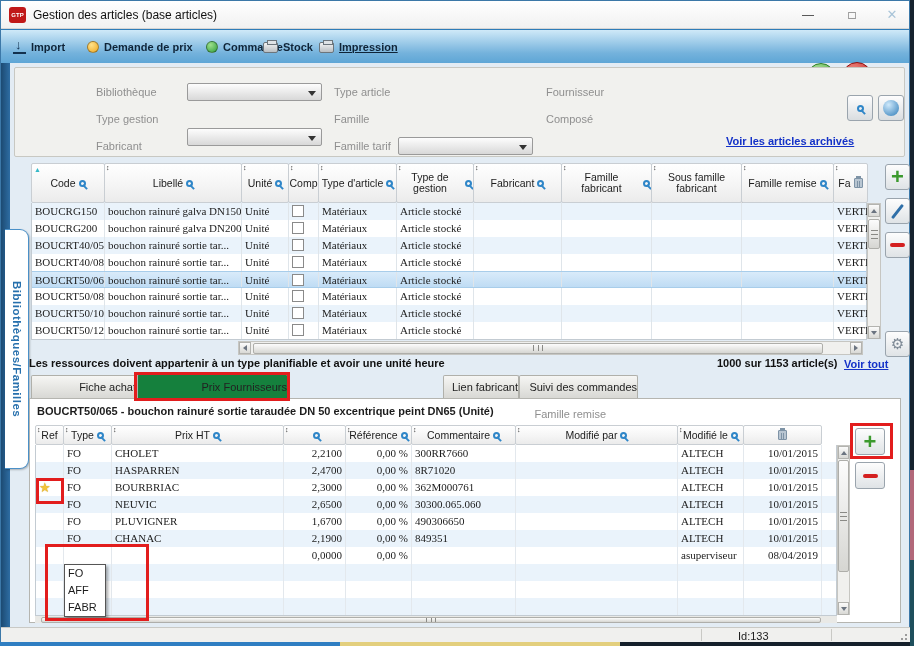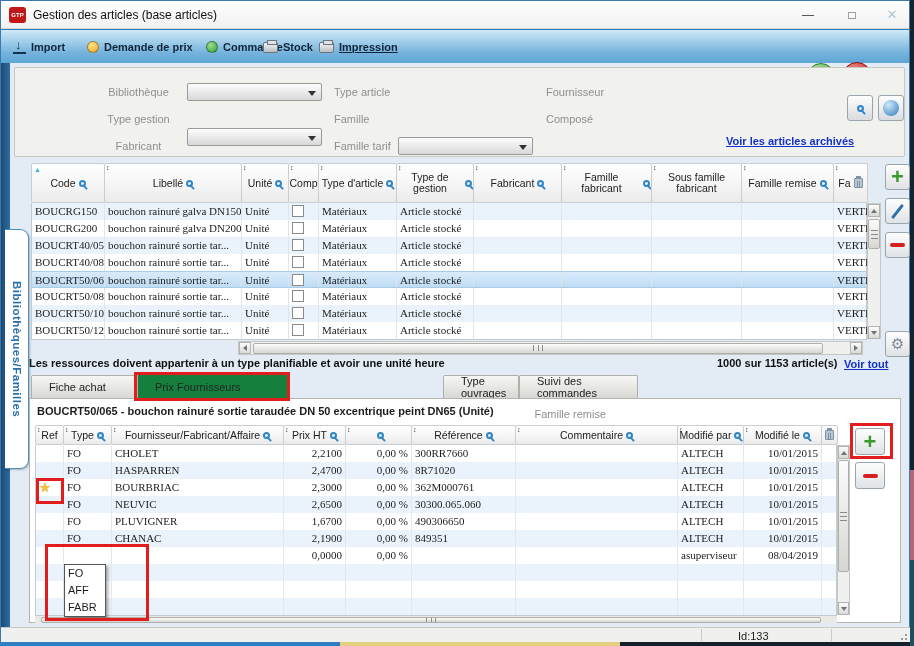--- a/index.html
+++ b/index.html
@@ -39,21 +39,21 @@
   .sphere.undo-btn { left:841px; top:32px; width:30px; height:30px; background:radial-gradient(circle at 35% 30%, #f08d84, #bb1717); color:#fff; font-size:18px; font-weight:bold; border:1px solid #8e1010; }
 
   
   .left-strip { left:0; top:62px; width:9px; height:579px; background:linear-gradient(90deg,#1c4a72,#2e6da3); }
   .vtab { left:4px; top:228px; width:24px; height:240px; background:#fff; border:1px solid #4a90c8; border-left:none; border-radius:0 9px 9px 0; box-shadow:1px 1px 2px rgba(0,0,0,.25); display:flex; align-items:center; justify-content:center; }
   .vtab span { writing-mode:vertical-rl; font-weight:bold; color:#2770ad; font-size:11.5px; letter-spacing:.5px; }
 
   
   .filter-panel { left:13px; top:66px; width:891px; height:90px; background:#f1f1ee; border:1px solid #c8c8c2; border-radius:2px; }
   .flabel { color:#8f8f8f; height:18px; line-height:18px; }
-  .flabel.r { text-align:center; }
+  .flabel.r { text-align:left; }
   .dd { background:linear-gradient(#fdfdfd,#d8d8d8); border:1px solid #9a9a9a; border-radius:2px; height:18px; position:relative; }
   .dd:after { content:""; position:absolute; right:5px; top:7px; border-left:4px solid transparent; border-right:4px solid transparent; border-top:5px solid #333; }
   .link { color:#1432c8; font-weight:bold; text-decoration:underline; }
   .sq-btn { width:26px; height:26px; border:1px solid #9aa4ad; border-radius:3px; background:linear-gradient(#fdfdfd,#d9dde0); display:flex; align-items:center; justify-content:center; }
   .mg { width:7px; height:7px; border:2px solid #2f86c8; border-radius:50%; position:relative; display:inline-block; flex:none; }
   .mg:after { content:""; position:absolute; right:-4px; bottom:-3px; width:6px; height:2px; background:#2f86c8; transform:rotate(45deg); }
   .blue-sphere { width:16px; height:16px; border-radius:50%; background:radial-gradient(circle at 35% 30%, #cfe9fb, #2f7cb8); }
 
   
   .mt-wrap { left:30px; top:162px; width:836px; }
@@ -87,21 +87,21 @@
   .pencil { width:3px; height:17px; background:#2f6fa8; transform:rotate(38deg); border-radius:1px; }
   .gear { color:#7c8894; font-size:15px; }
 
   
   .trash { width:9px; height:10px; background:#b9c6d2; border:1px solid #7e93a6; border-radius:1px; position:relative; display:inline-block; }
   .trash:before { content:""; position:absolute; left:1px; top:-3px; width:5px; height:2px; background:#7e93a6; }
   .trash:after { content:""; position:absolute; left:2px; top:2px; width:1px; height:6px; background:#7e93a6; box-shadow:2px 0 #7e93a6; }
 
   
   .statusline { font-weight:bold; color:#111; }
-  .tab { height:23px; border:1px solid #b0b0aa; border-bottom:none; border-radius:2px 2px 0 0; background:linear-gradient(#f6f6f4,#d8d8d4); display:flex; align-items:center; justify-content:flex-start; color:#222;padding-left:17px; }
+  .tab { height:23px; border:1px solid #b0b0aa; border-bottom:none; border-radius:2px 2px 0 0; background:linear-gradient(#f6f6f4,#d8d8d4); display:flex; align-items:center; justify-content:flex-end; color:#222; }
   .tab.active { background:#15803d; height:25px; z-index:5; }
 
   
   .detail { left:28px; top:397px; width:872px; height:225px; background:#fff; border:1px solid #b5b5b0; }
   .grid-p { display:grid; grid-template-columns:28px 48px 172px 62px 66px 104px 162px 66px 78px 16px; }
   .phc { height:20px; font-size:10.5px; }
   .prow { height:17px; line-height:17px; }
   .prow > div { border-right:1px solid #e3e8ed; padding:0 3px; white-space:nowrap; overflow:hidden; }
   .num { text-align:right; }
   .star { color:#f3c33a; text-shadow:0 0 1px #b98a12; font-size:13px; }
@@ -406,44 +406,39 @@
   <div class="abs statusline" style="left:716px; top:356px;">1000 sur 1153 article(s)</div>
   <div class="abs link" style="left:843px; top:357px;">Voir tout</div>
 
   <div class="abs tab" style="left:30px; top:374px; width:106px;">
       <span>Fiche achat</span>
     </div>
   <div class="abs tab active" style="left:136px; top:373px; width:151px;">
       <span>Prix Fournisseurs</span>
     </div>
   <div class="abs tab" style="left:442px; top:374px; width:76px;">
-      <span>Type ouvrages</span>
+      <span>Lien fabricant</span>
     </div>
   <div class="abs tab" style="left:518px; top:374px; width:119px;">
       <span>Suivi des commandes</span>
     </div>
 
   <div class="abs detail"></div>
   <div class="abs" style="left:36px; top:404px; font-weight:bold;">BOUCRT50/065 - bouchon rainuré sortie taraudée DN 50 excentrique peint DN65 (Unité)</div>
   <div class="abs flabel" style="left:525px; top:404px; width:80px; text-align:right;">Famille remise</div>
   <div class="abs dd" style="left:612px; top:403px; width:226px; background:#fff;"></div>
 
   <div class="abs grid-p" style="left:34px; top:424px;">
     <div class="hcell phc">
         <span class="rs">↕</span>
         <span>Ref</span>
       </div>
     <div class="hcell phc">
         <span class="rs">↕</span>
         <span>Type</span>
-        <span class="mg"></span>
-      </div>
-    <div class="hcell phc">
-        <span class="rs">↕</span>
-        <span>Fournisseur/Fabricant/Affaire</span>
         <span class="mg"></span>
       </div>
     <div class="hcell phc">
         <span class="rs">↕</span>
         <span>Prix HT</span>
         <span class="mg"></span>
       </div>
     <div class="hcell phc">
         <span class="rs">↕</span>
         <span></span>

